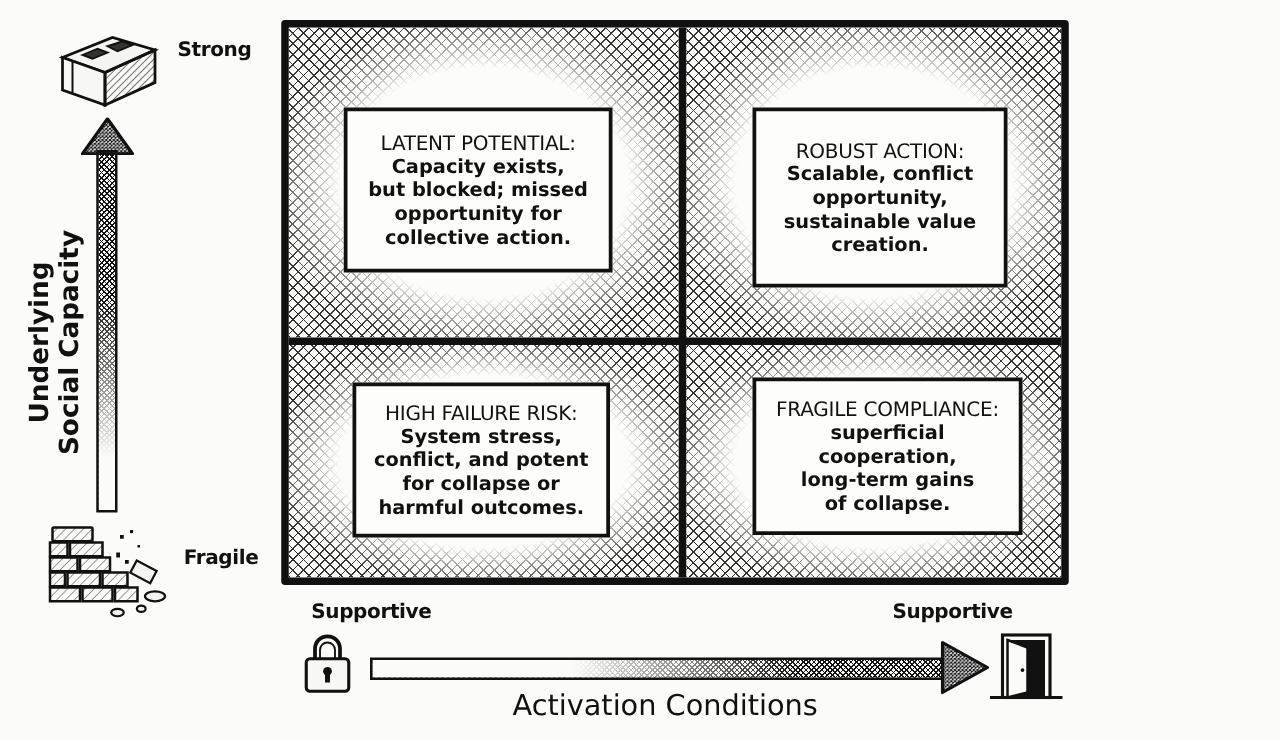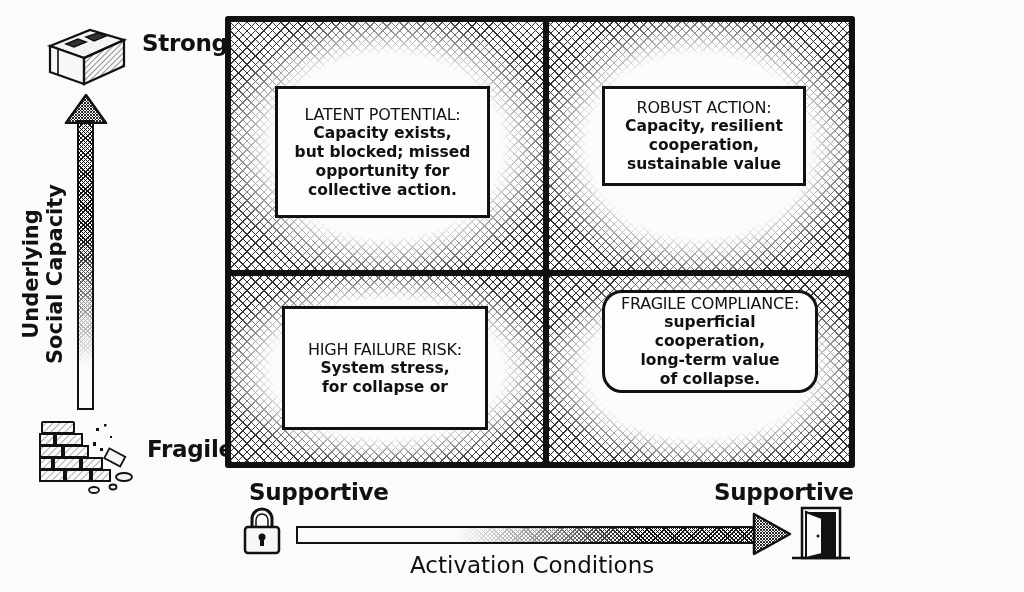--- a/index.html
+++ b/index.html
@@ -35,21 +35,21 @@
   .qbox {
     position: absolute; background: #fdfdfb;
     border: 3px solid #111; box-sizing: border-box;
     text-align: center; font-size: 15.5px; line-height: 19px;
     padding: 6px 8px; display: flex; flex-direction: column; justify-content: center;
   }
   .qbox .qt { font-size: 16px; letter-spacing: -0.2px; }
   .qbox .qd { font-weight: bold; }
 
   
-  .lbl { font-size: 23px; font-weight: bold; letter-spacing: -0.3px; }
+  .lbl { font-size: 16px; font-weight: bold; letter-spacing: -0.3px; }
   .y-title {
     left: -72px; top: 250px; width: 230px; transform: rotate(-90deg);
     text-align: center; font-size: 21px; font-weight: bold; line-height: 24px;
     transform-origin: center center;
   }
   .x-title { left: 410px; top: 552px; font-size: 23px; }
 
   
   .v-shaft {
     left: 77px; top: 120px; width: 17px; height: 290px;
@@ -148,37 +148,40 @@
   <div class="abs h-divider"></div>
 
   <div class="qbox" style="left:44px;top:64px;width:215px;height:132px;">
     <div class="qt">LATENT POTENTIAL:</div>
     <div class="qd">Capacity exists,</div>
     <div class="qd">but blocked; missed</div>
     <div class="qd">opportunity for</div>
     <div class="qd">collective action.</div>
   </div>
 
-  <div class="qbox" style="left:371px;top:64px;width:204px;height:100px;">
+  <div class="qbox" style="left:371px;top:64px;width:204px;height:144px;">
     <div class="qt">ROBUST ACTION:</div>
-    <div class="qd">Capacity, resilient</div>
-    <div class="qd">cooperation,</div>
+    <div class="qd">Scalable, conflict</div>
+    <div class="qd">opportunity,</div>
     <div class="qd">sustainable value</div>
+    <div class="qd">creation.</div>
   </div>
 
   <div class="qbox" style="left:51px;top:284px;width:206px;height:124px;">
     <div class="qt">HIGH FAILURE RISK:</div>
     <div class="qd">System stress,</div>
+    <div class="qd">conflict, and potent</div>
     <div class="qd">for collapse or</div>
-  </div>
-
-  <div class="qbox" style="left:371px;top:268px;width:216px;height:103px;border-radius:20px;">
+    <div class="qd">harmful outcomes.</div>
+  </div>
+
+  <div class="qbox" style="left:371px;top:280px;width:216px;height:126px;">
     <div class="qt">FRAGILE COMPLIANCE:</div>
     <div class="qd">superficial cooperation,</div>
-    <div class="qd">long-term value</div>
+    <div class="qd">long-term gains</div>
     <div class="qd">of collapse.</div>
   </div>
 </div>
 
 <div class="abs lbl" style="left:249px;top:479px;">Supportive</div>
 <div class="abs lbl" style="left:714px;top:479px;">Supportive</div>
 
 <svg class="abs" style="left:242px;top:506px;" width="40" height="50" viewBox="0 0 40 50">
   <path d="M10,22 L10,13 A10,10 0 0 1 30,13 L30,22" fill="none" stroke="#111" stroke-width="3"></path>
   <path d="M14,22 L14,14 A6,6 0 0 1 26,14 L26,22" fill="none" stroke="#111" stroke-width="1.5"></path>

